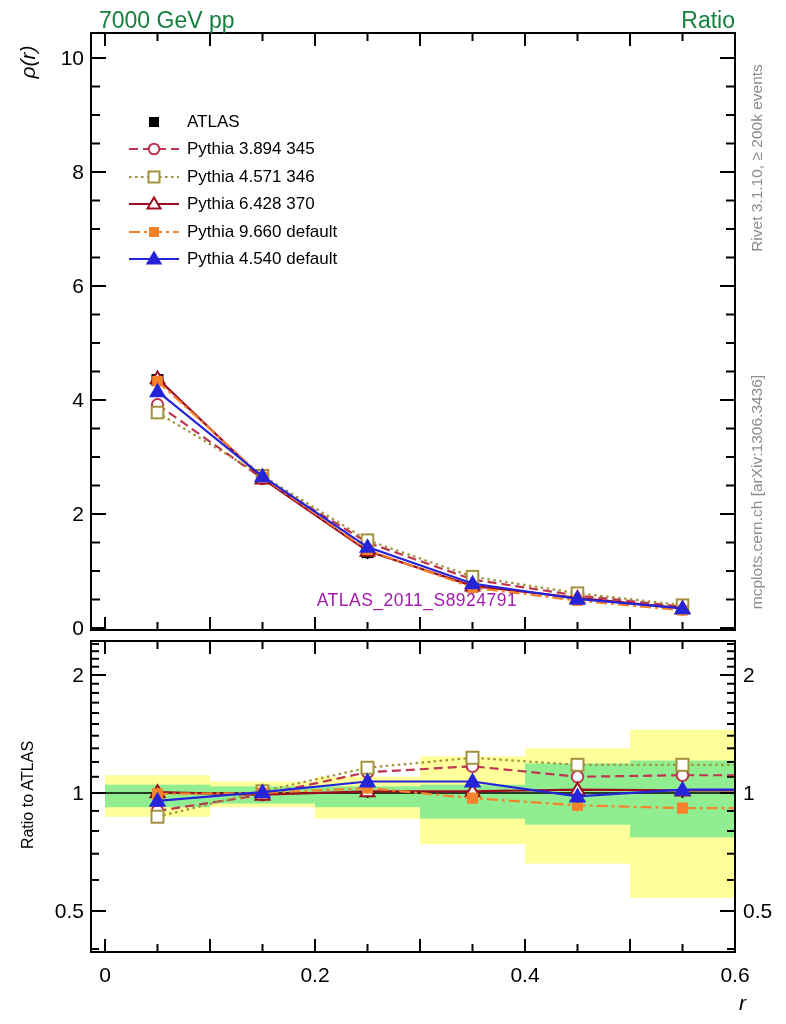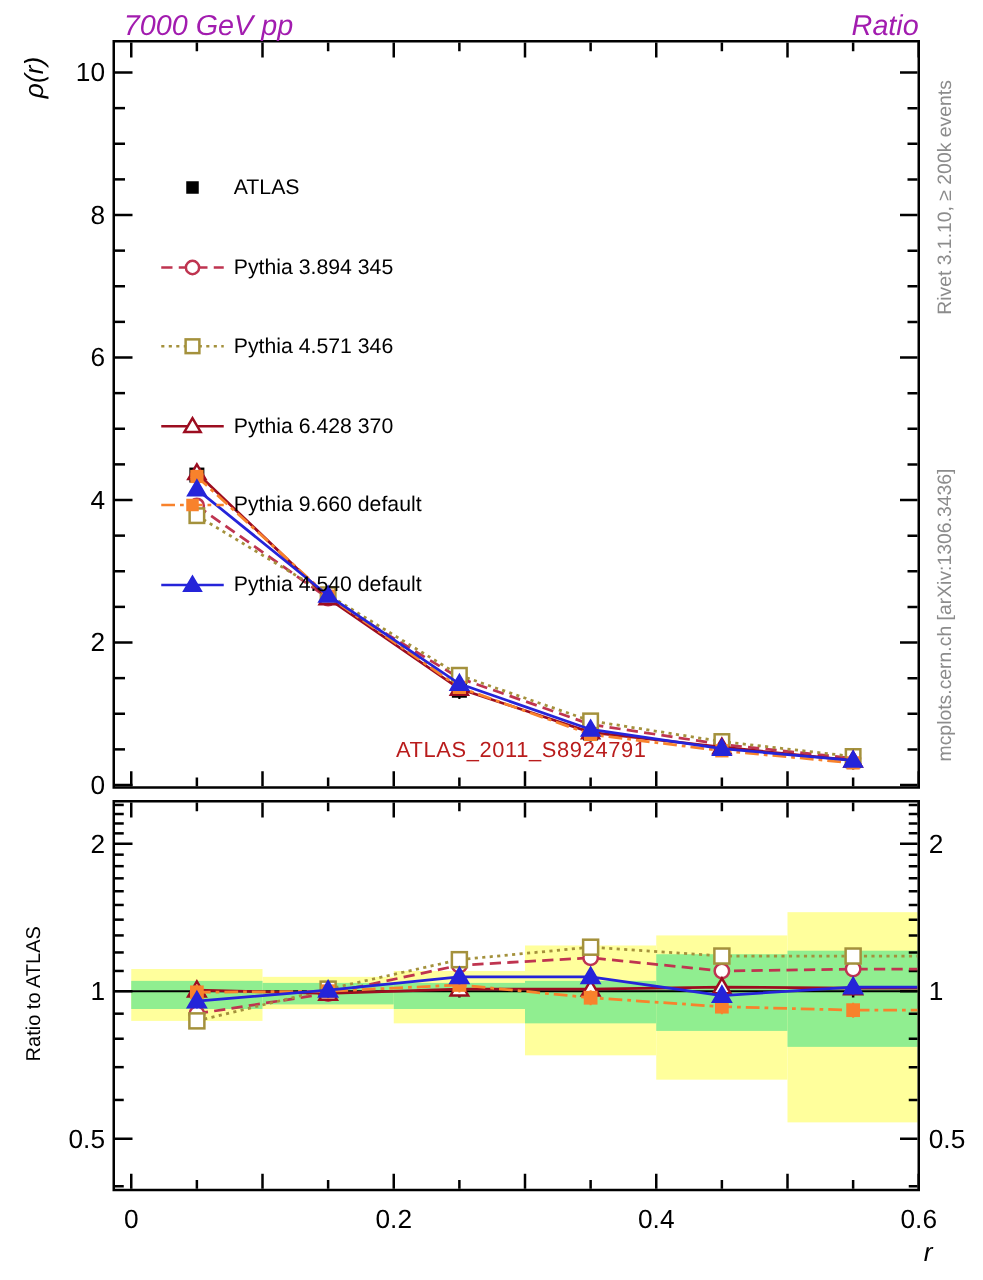--- a/index.html
+++ b/index.html
@@ -1,28 +1,28 @@
 <!DOCTYPE html>
 <html><head>
 <meta charset="utf-8">
 <style>
   html,body{margin:0;padding:0;background:#fff;}
   #fig{position:relative;width:786px;height:1024px;background:#fff;overflow:hidden;
        font-family:"Liberation Sans",sans-serif;}
   #fig svg text{font-family:"Liberation Sans",sans-serif;fill:#000;}
   .abs{position:absolute;white-space:nowrap;}
   .vert{transform:translate(-50%,-50%) rotate(-90deg);}
-  .title{font-size:23px;color:#a21caf;font-style:italic;}
+  .title{font-size:23px;color:#15803d;}
   .ylab-main{font-size:21px;color:#000;font-style:italic;}
   .ylab-ratio{font-size:16px;color:#000;}
   .side{font-size:15.5px;color:#8c8c8c;}
-  .watermark{font-size:17.5px;color:#b91c1c;letter-spacing:.5px;}
+  .watermark{font-size:17.5px;color:#a21caf;letter-spacing:.5px;}
   .xlab{font-size:21px;font-style:italic;color:#000;}
   #legend{position:absolute;left:127px;top:104px;}
-  .lrow{display:flex;align-items:flex-start;height:27.5px;margin-top:36px;}
+  .lrow{display:flex;align-items:flex-end;height:27.5px;}
   .lmark{width:54px;height:20px;flex:0 0 54px;}
   .ltext{font-size:17px;color:#000;padding-left:6px;}
 </style>
 </head>
 <body>
 
 <div id="fig">
   <svg id="plot" width="786" height="1024" viewBox="0 0 786 1024">
       <defs>
         <clipPath id="cm">

